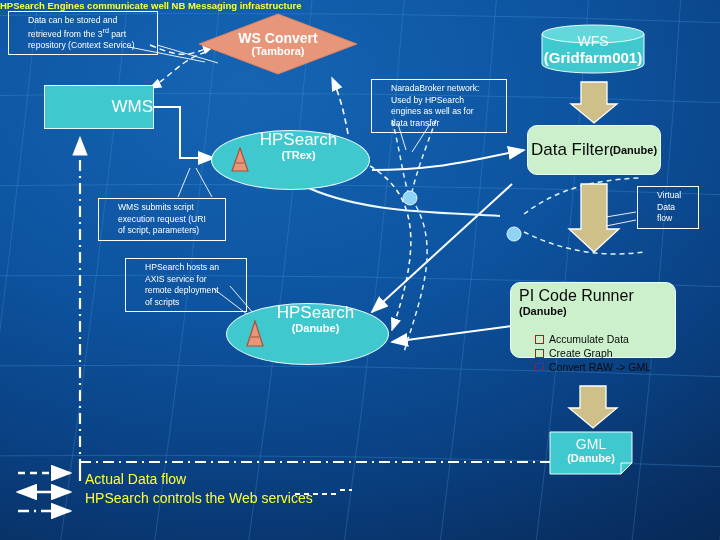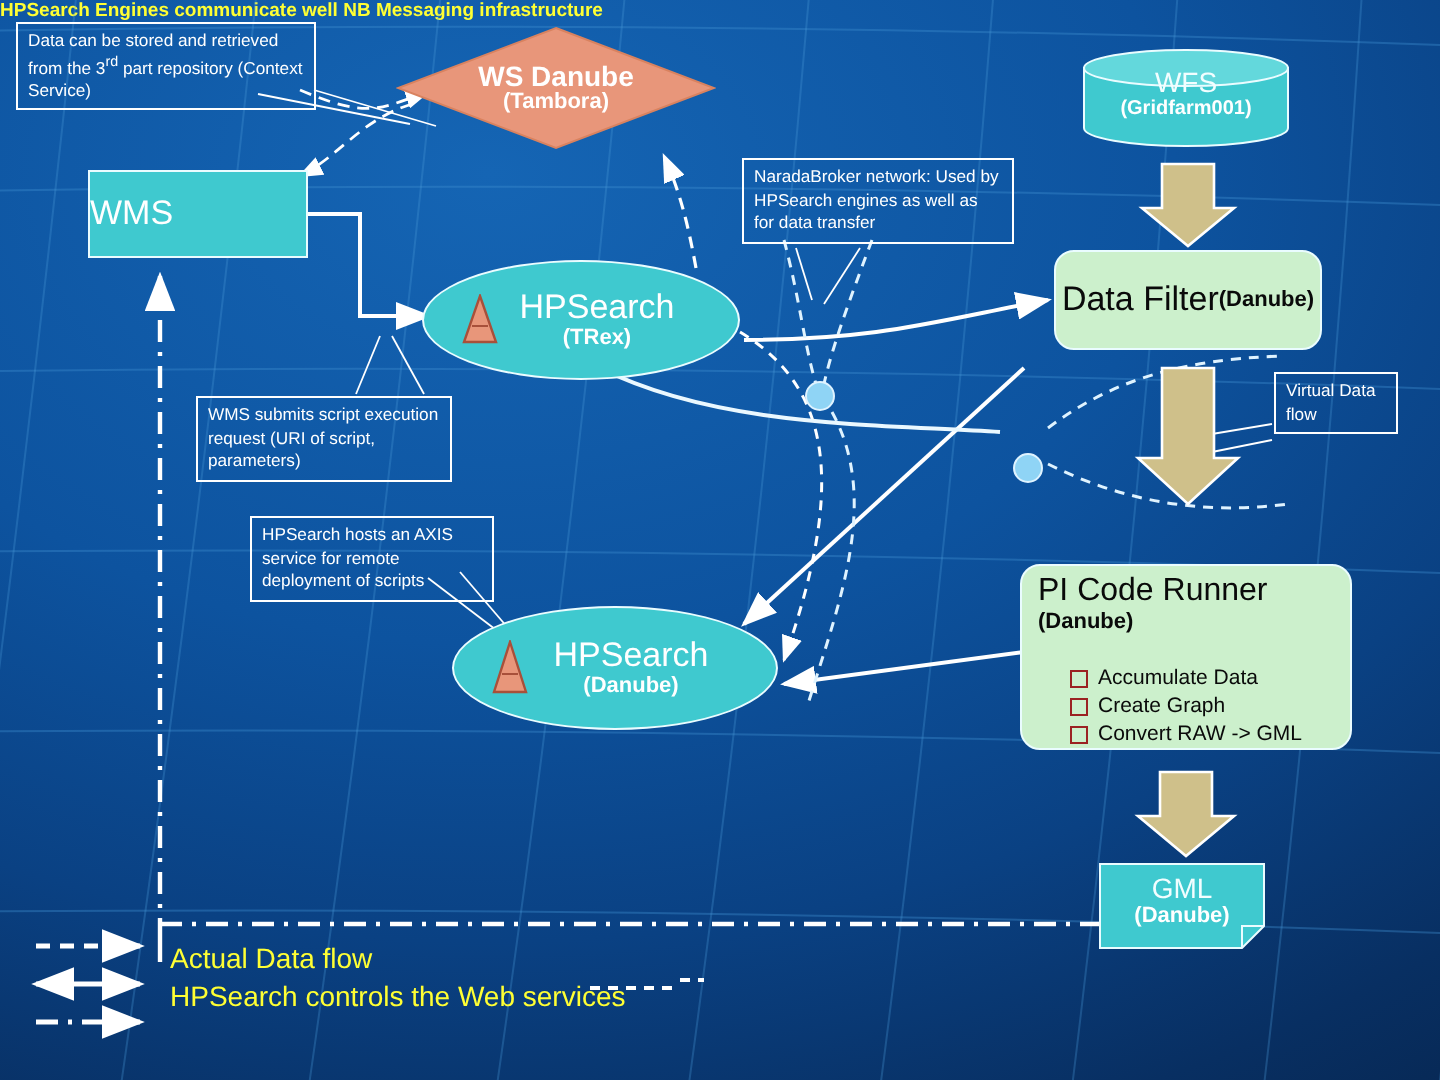--- a/index.html
+++ b/index.html
@@ -17,76 +17,76 @@
   #bg-grid{position:absolute;inset:0;width:720px;height:540px;}
   
   .ttl{font-weight:normal;line-height:1.05;}
   .sub{font-weight:bold;}
   .node{position:absolute;box-sizing:border-box;text-align:center;}
 
   
   .wms{
     left:44px;top:85px;width:110px;height:44px;
     background:#3fc9cf;border:1px solid #eafcff;
-    display:flex;align-items:center;justify-content:flex-start;
+    display:flex;align-items:center;justify-content:flex-end;
   }
   .wms .ttl{color:#ffffff;font-size:17px;}
 
   
   .diamond-wrap{left:198px;top:13px;width:160px;height:62px;}
   .diamond-wrap svg{position:absolute;left:0;top:0;}
   .diamond-txt{position:absolute;left:0;top:0;width:160px;height:62px;
     display:flex;flex-direction:column;align-items:center;justify-content:center;}
   .diamond-txt .ttl{color:#ffffff;font-size:14px;font-weight:bold;}
   .diamond-txt .sub{color:#ffffff;font-size:11px;}
 
   
   .cyl{left:541px;top:24px;width:104px;height:50px;}
   .cyl svg{position:absolute;left:0;top:0;}
   .cyl .lbl{position:absolute;left:0;top:10px;width:104px;text-align:center;}
   .cyl .ttl{color:#f2feff;font-size:14px;}
-  .cyl .sub{color:#ffffff;font-size:10px;}
+  .cyl .sub{color:#ffffff;font-size:15px;}
 
   
   .ell{border-radius:50%;background:#3fc9cf;border:1px solid #eafcff;
-       display:flex;align-items:center;justify-content:center;}
+       display:flex;justify-content:center;}
   .ell .lbl{text-align:center;padding-left:16px;}
   .ell .ttl{color:#ffffff;font-size:17px;}
   .ell .sub{color:#ffffff;font-size:11px;}
   .hps1{left:211px;top:130px;width:159px;height:60px;}
   .hps2{left:226px;top:303px;width:163px;height:62px;}
 
   
   .dfilter{left:527px;top:125px;width:134px;height:50px;
     background:#ccf0cc;border:1px solid #eafcff;border-radius:10px;
     display:flex;flex-direction:row;align-items:center;justify-content:center;}
   .dfilter .ttl{color:#0a0a0a;font-size:17px;}
   .dfilter .sub{color:#0a0a0a;font-size:11px;font-weight:bold;}
 
   
-  .pirun{left:510px;top:282px;width:166px;height:93px;
+  .pirun{left:510px;top:282px;width:166px;height:76px;
     background:#ccf0cc;border:1px solid #eafcff;border-radius:10px;
     padding:4px 6px 4px 8px;text-align:left;}
   .pirun .ttl{color:#0a0a0a;font-size:16px;display:block;line-height:1.12;}
   .pirun .sub{color:#0a0a0a;font-size:11px;font-weight:bold;display:block;margin-bottom:1px;}
   .pirun ul{list-style:none;margin:16px;padding:0;}
   .pirun li{color:#0a0a0a;font-size:10.5px;line-height:1.32;display:flex;align-items:center;}
   .bullet{display:inline-block;width:7px;height:7px;border:1.6px solid #9b2222;
           background:transparent;margin-right:5px;flex:none;}
 
   
   .gml{left:549px;top:431px;width:84px;height:44px;}
   .gml svg{position:absolute;left:0;top:0;}
   .gml .lbl{position:absolute;left:0;top:6px;width:84px;text-align:center;}
   .gml .ttl{color:#f2feff;font-size:14px;}
   .gml .sub{color:#ffffff;font-size:11px;}
 
   
   .callout{position:absolute;box-sizing:border-box;border:1px solid #ffffff;
-    color:#ffffff;font-size:8.6px;line-height:1.34;padding:3px 5px;background:transparent;}
+    color:#ffffff;font-size:8.6px;line-height:1.34;padding:3px 19px;background:transparent;}
   .co1{left:8px;top:11px;width:150px;}
   .co2{left:371px;top:79px;width:136px;}
   .co3{left:98px;top:198px;width:128px;}
   .co4{left:109px;top:258px;width:122px;margin-left:16px;}
   .co5{left:637px;top:186px;width:62px;}
 
   
   .lg{position:absolute;color:#ffff33;font-size:14px;font-weight:normal;}
   .lg1{left:85px;top:471px;}
   .lg2{left:85px;top:490px;}
@@ -217,21 +217,21 @@
 
   <div class="node wms">
     <span class="ttl">WMS</span>
   </div>
 
   <div class="node diamond-wrap">
     <svg width="160" height="62" viewBox="0 0 160 62">
       <polygon points="80,1 159,31 80,61 1,31" fill="#e8967a" stroke="#d9825f" stroke-width="1"></polygon>
     </svg>
     <div class="diamond-txt">
-      <span class="ttl">WS Danube</span>
+      <span class="ttl">WS Convert</span>
       <span class="sub">(Tambora)</span>
     </div>
   </div>
 
   <div class="node cyl">
     <svg width="104" height="50" viewBox="0 0 104 50">
       <path d="M 1 10 L 1 40 A 51 9 0 0 0 103 40 L 103 10 Z" fill="#3fc9cf" stroke="#eafcff" stroke-width="1"></path>
       <ellipse cx="52" cy="10" rx="51" ry="9" fill="#63d8dc" stroke="#eafcff" stroke-width="1"></ellipse>
     </svg>
     <div class="lbl">

